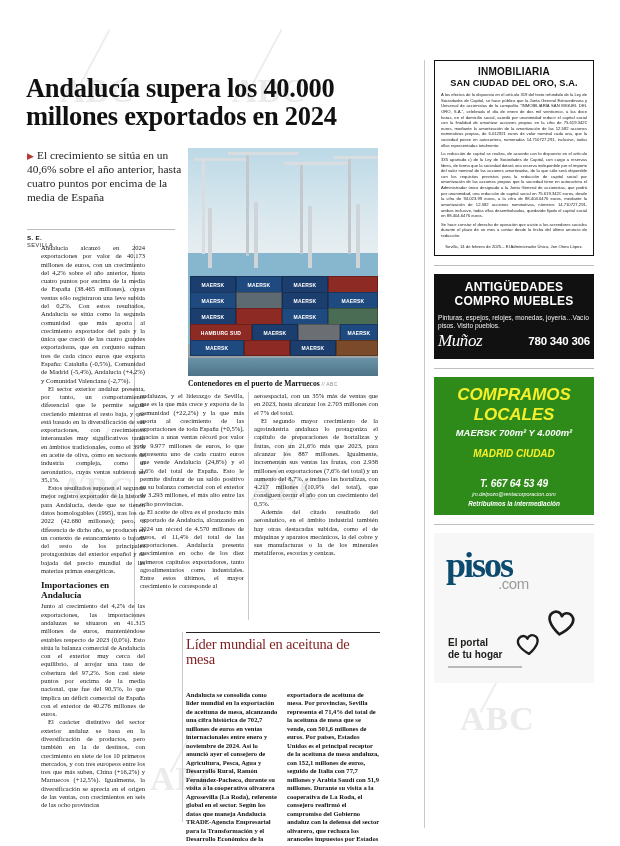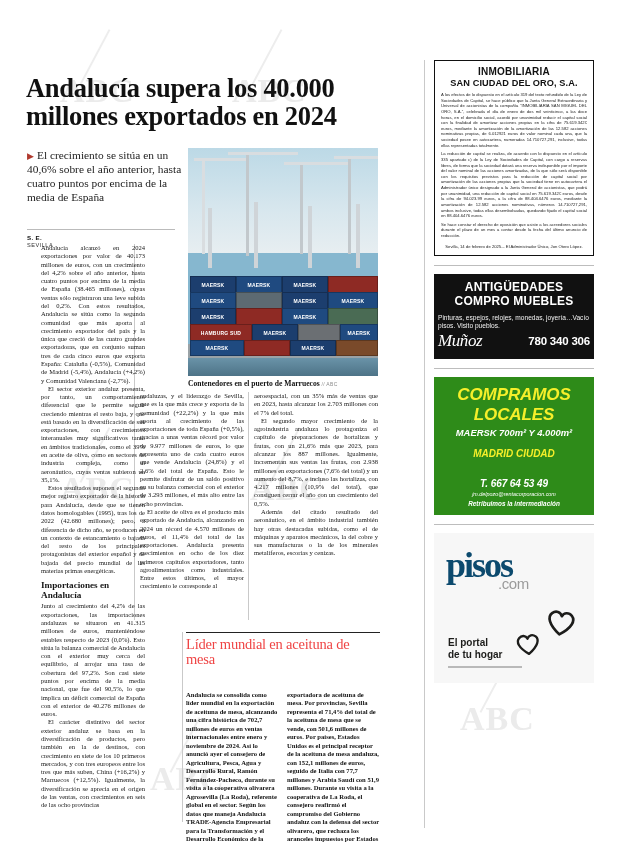--- a/index.html
+++ b/index.html
@@ -75,21 +75,21 @@
   .col h3{font-family:"Liberation Serif",serif;font-weight:700;font-size:9.2px;
       margin:5px 0 2px;line-height:1.1;text-align:left;}
   #col1{left:26px;top:244px;width:104px;margin-left:15px;}
   #col2{left:140px;top:392px;width:104px;}
   #col3{left:254px;top:392px;width:124px;}
 
   
   .feature{position:absolute;left:186px;top:632px;width:194px;z-index:2;}
   .feature .ftop{border-top:1.1px solid #222;padding-top:4px;}
   .feature h2{font-family:"Liberation Serif",serif;font-weight:400;font-size:14.5px;
-      margin:0 0 23px;line-height:1.06;color:#ef4444;letter-spacing:-0.2px;}
+      margin:0 0 23px;line-height:1.06;color:#7f1d1d;letter-spacing:-0.2px;}
   .feature .fcols{display:flex;gap:8px;}
   .feature .fcol{width:93px;font-family:"Liberation Serif",serif;font-weight:700;
       font-size:6.6px;line-height:1.29;color:#141414;text-align:left;}
   .feature .fcol p{margin:0;}
 
   
   .vrule{position:absolute;width:1px;background:#c9c9c9;z-index:1;}
 
   
   .adcol{position:absolute;left:434px;top:60px;width:160px;z-index:2;}

